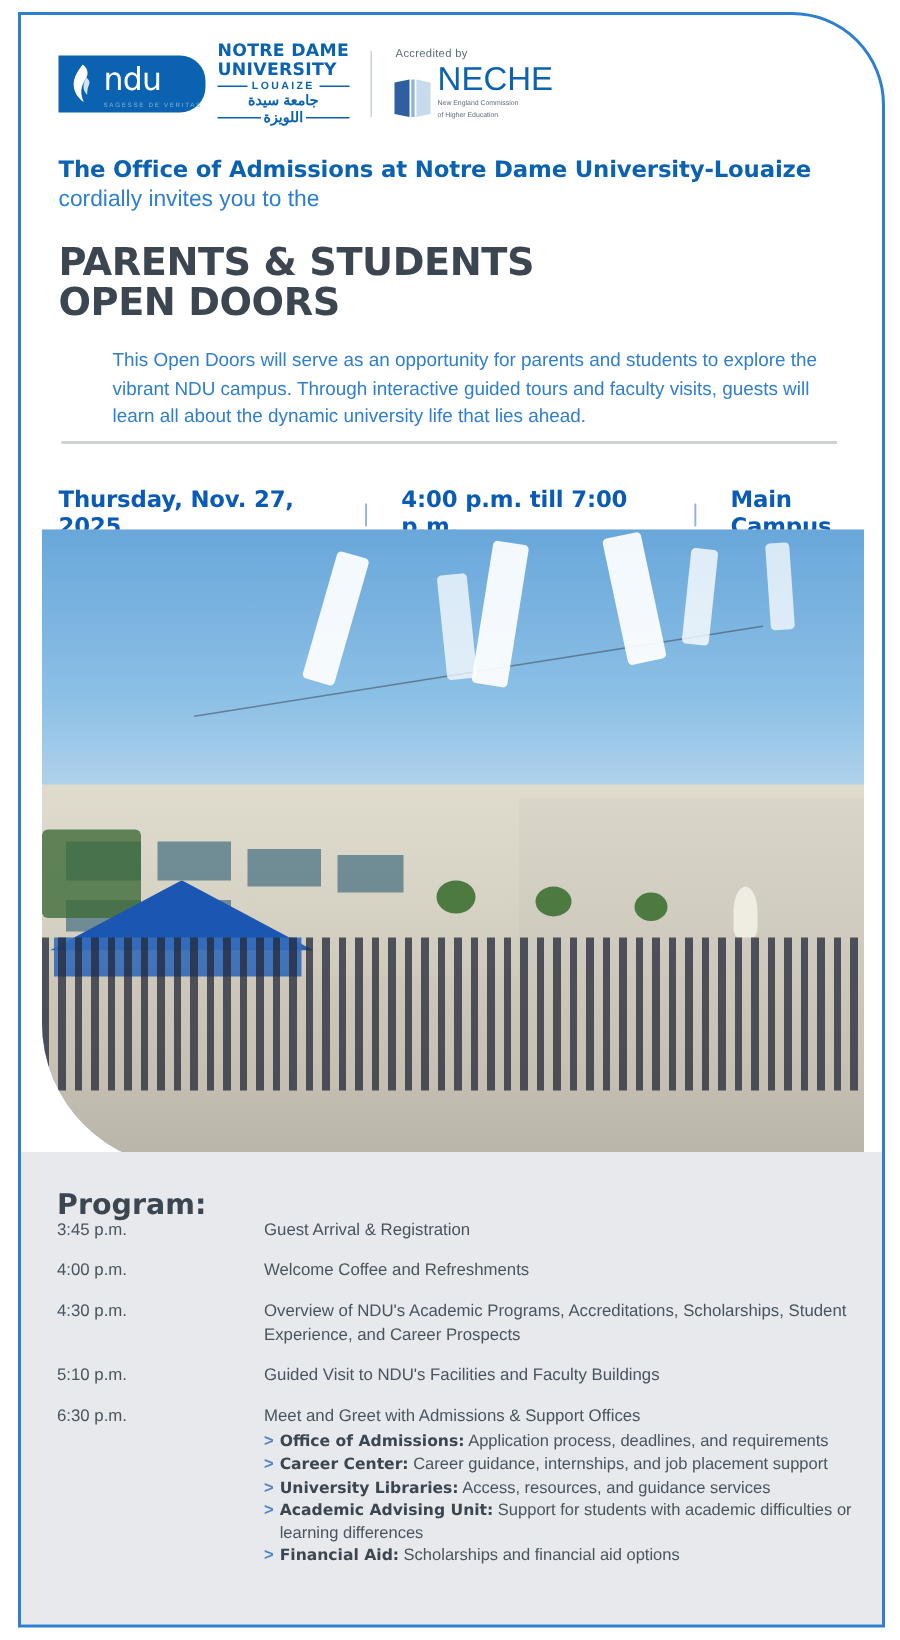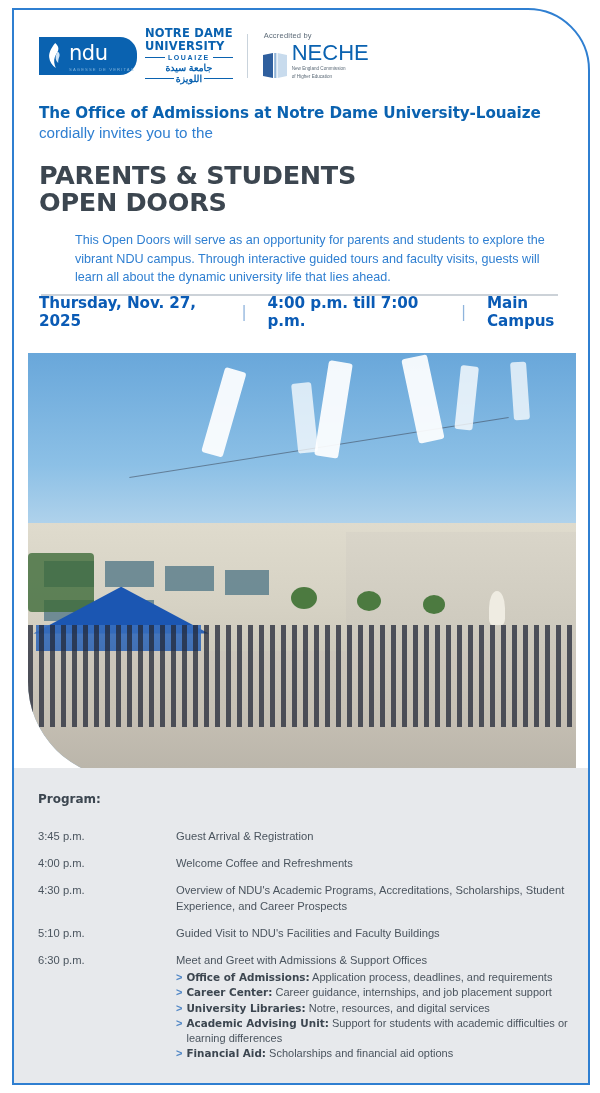--- a/index.html
+++ b/index.html
@@ -255,21 +255,21 @@
     left: 27px;
     right: 30px;
     top: 284px;
     height: 1.6px;
     background: #ccd2d8;
   }
 
   .datebar {
     position: absolute;
     left: 25px;
-    top: 284px;
+    top: 314px;
     color: #0a5bb5;
     font-size: 15.2px;
     font-weight: bold;
     letter-spacing: -0.1px;
     font-family: "DejaVu Sans", sans-serif;
     display: flex;
     align-items: center;
     gap: 12px;
   }
   .datebar .sep {
@@ -388,29 +388,29 @@
     right: 12px;
     top: 768px;
     bottom: 10px;
     background: #e7e9ec;
   }
   .program-title {
     position: absolute;
     left: 24px;
     top: 24px;
     color: #3c4650;
-    font-size: 12px;
+    font-size: 19px;
     font-weight: bold;
     font-family: "DejaVu Sans", sans-serif;
   }
   .sched {
     position: absolute;
     left: 24px;
     right: 20px;
-    top: 60px;
+    top: 44px;
   }
   .row {
     display: flex;
     margin-bottom: 11px;
   }
   .row .time {
     width: 138px;
     flex: none;
     color: #4a545e;
     font-size: 11.2px;
@@ -591,21 +591,21 @@
             <div class="subitem">
               <span class="caret">&gt;</span>
               <span class="stext"><b>Office of Admissions:</b><span> Application process, deadlines, and requirements</span></span>
             </div>
             <div class="subitem">
               <span class="caret">&gt;</span>
               <span class="stext"><b>Career Center:</b><span> Career guidance, internships, and job placement support</span></span>
             </div>
             <div class="subitem">
               <span class="caret">&gt;</span>
-              <span class="stext"><b>University Libraries:</b><span> Notre, resources, and digital services</span></span>
+              <span class="stext"><b>University Libraries:</b><span> Access, resources, and guidance services</span></span>
             </div>
             <div class="subitem">
               <span class="caret">&gt;</span>
               <span class="stext"><b>Academic Advising Unit:</b><span> Support for students with academic difficulties or learning differences</span></span>
             </div>
             <div class="subitem">
               <span class="caret">&gt;</span>
               <span class="stext"><b>Financial Aid:</b><span> Scholarships and financial aid options</span></span>
             </div>
           </div>

